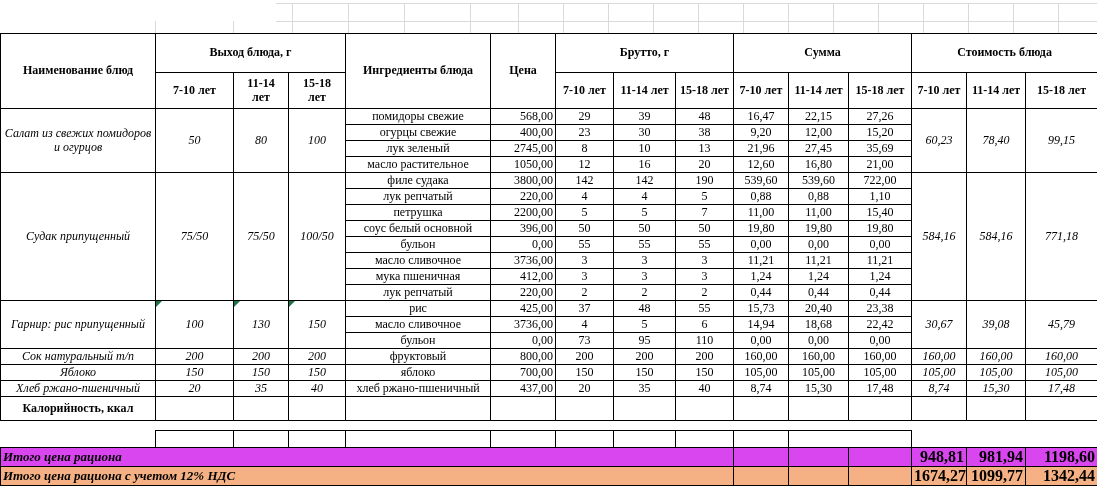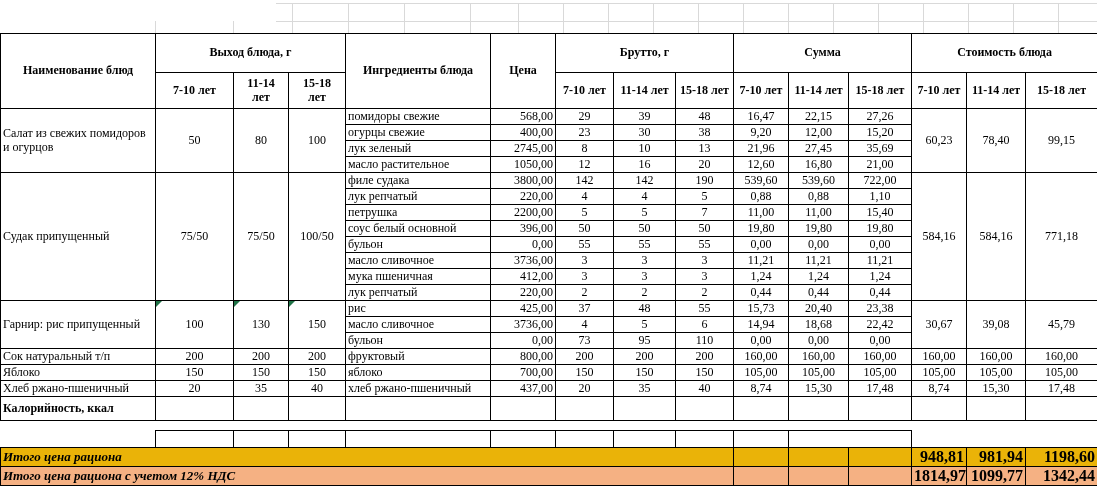--- a/index.html
+++ b/index.html
@@ -12,23 +12,23 @@
   .title-box{position:absolute;left:0;top:3px;width:276px;height:19px;border:1px solid #000;
              box-sizing:border-box;display:flex;align-items:center;padding-left:4px;
              font-weight:bold;font-size:13px;background:#fff;}
   table.menu{position:absolute;top:33px;left:0;width:1097px;border-collapse:collapse;
              table-layout:fixed;font-size:12px;}
   table.menu td, table.menu th{border:1px solid #000;padding:0 2px;overflow:hidden;
              line-height:1.12;vertical-align:middle;box-sizing:border-box;}
   th{font-weight:bold;font-size:12px;text-align:center;}
   .wrap span{display:inline-block;max-width:38px;}
   .c{text-align:center;}
-  .l{text-align:left;padding-left:3px;}
+  .l{text-align:center;padding-left:3px;}
   .r{text-align:right;padding-right:4px;}
-  .top{vertical-align:top;}
+  .top{vertical-align:top;font-style:italic;}
   .nb{border:none !important;}
   .flag{position:relative;}
   .flag::before{content:"";position:absolute;top:0;left:0;width:0;height:0;
                 border-top:6px solid #1f7246;border-right:6px solid transparent;}
   .bold{font-weight:bold;}
   .tot-label{font-weight:bold;font-style:italic;font-size:13px;padding-left:4px;}
   .tot-val{font-weight:bold;font-size:16px;}
 </style>
 </head>
 <body>
@@ -369,34 +369,34 @@
           <td></td>
           <td></td>
           <td></td>
           <td></td>
           <td></td>
           <td colspan="2"></td>
           <td class="nb"></td>
           <td class="nb"></td>
           <td class="nb"></td>
         </tr>
-        <tr style="height: 17px; background: #eab308;">
+        <tr style="height: 17px; background: #d946ef;">
           <td class="tot-label" colspan="9"><span>Итого цена рациона</span></td>
           <td></td>
           <td></td>
           <td></td>
           <td class="r tot-val"><span>948,81</span></td>
           <td class="r tot-val"><span>981,94</span></td>
           <td class="r tot-val"><span>1198,60</span></td>
         </tr>
         <tr style="height: 17px; background: rgb(245, 177, 131);">
           <td class="tot-label" colspan="9"><span>Итого цена рациона с учетом 12% НДС</span></td>
           <td></td>
           <td></td>
           <td></td>
-          <td class="r tot-val"><span>1814,97</span></td>
+          <td class="r tot-val"><span>1674,27</span></td>
           <td class="r tot-val"><span>1099,77</span></td>
           <td class="r tot-val"><span>1342,44</span></td>
         </tr>
       </tbody>
   </table>
 
 </div>
 
 </body></html>

